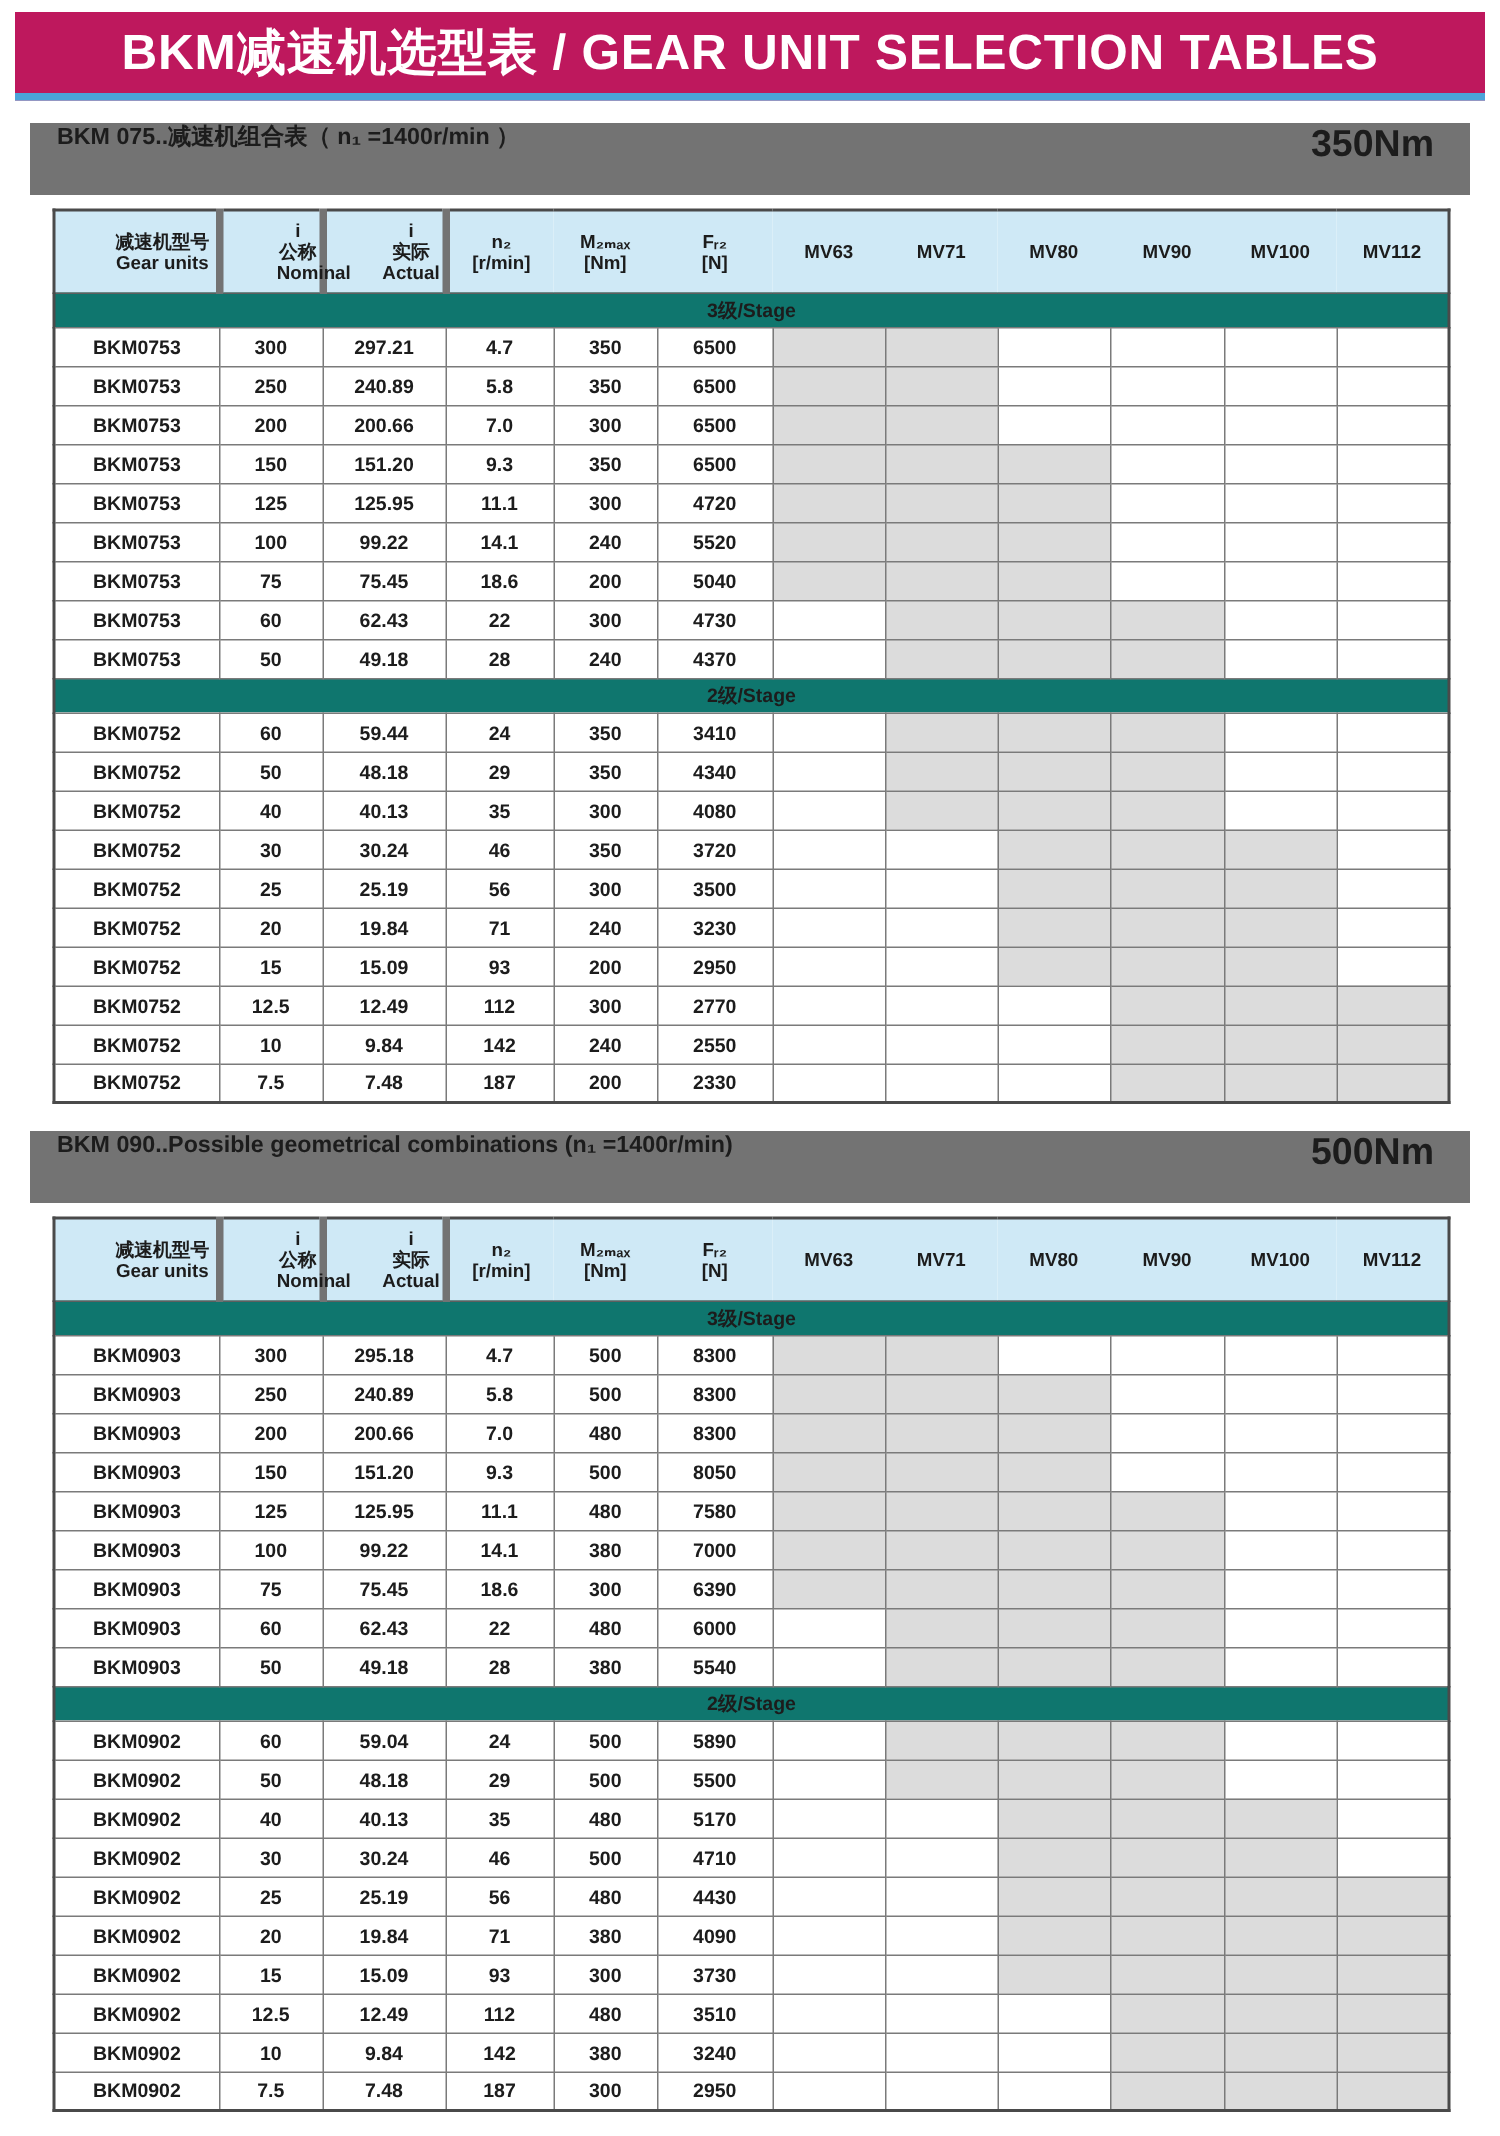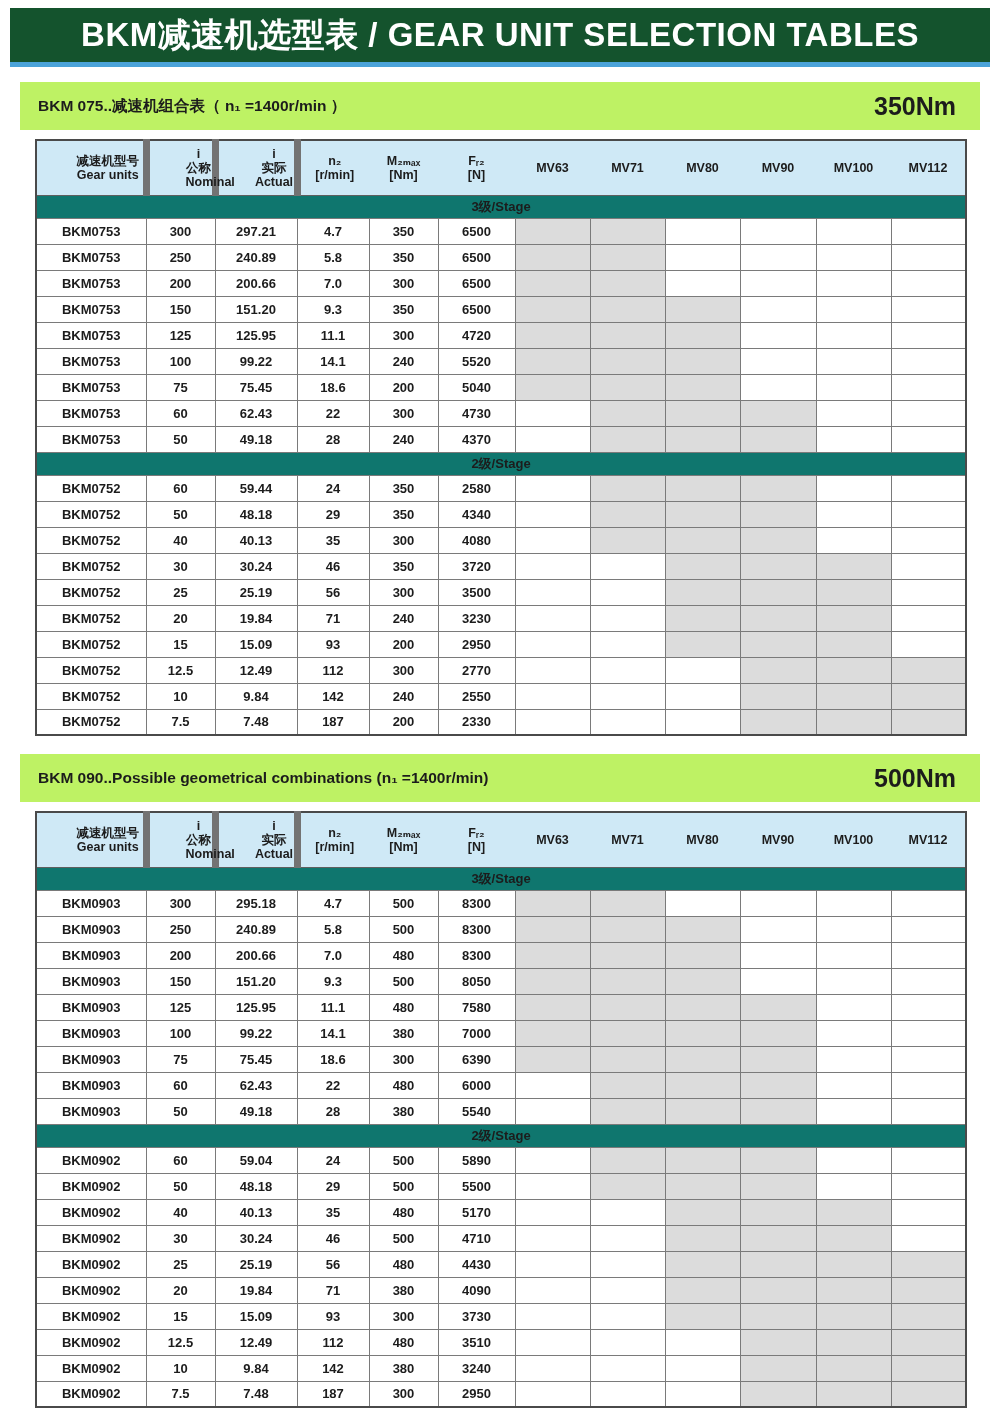--- a/index.html
+++ b/index.html
@@ -7,53 +7,53 @@
   body {
     width:1000px; height:1424px; overflow:hidden;
     font-family:"Liberation Sans","DejaVu Sans",sans-serif;
     color:#1c1c1c;
   }
   .page { width:1000px; height:1424px; position:relative; }
 
   
   .banner {
     margin:8px 10px 0 10px; height:59px;
-    background:#14532d; border-bottom:5px solid #4ba3d9;
+    background:#be185d; border-bottom:5px solid #4ba3d9;
     display:flex; align-items:center; justify-content:center;
   }
   .banner h1 {
     color:#ffffff; font-size:33px; font-weight:bold; letter-spacing:0.5px;
     white-space:nowrap;
   }
 
   
   .section-band {
-    margin:15px 20px 0 20px; height:48px; background:#bef264;
-    display:flex; align-items:center; justify-content:space-between;
+    margin:15px 20px 0 20px; height:48px; background:#737373;
+    display:flex; justify-content:space-between;
     padding:0 24px 0 18px;
   }
   .section-titles { font-weight:bold; font-size:15.5px; line-height:20px; white-space:nowrap; }
   .torque { font-weight:bold; font-size:25px; white-space:nowrap; }
 
   
   .gear-table {
     width:930px; margin:9px 0 0 35px;
     border-collapse:collapse; table-layout:fixed;
     border:2px solid #4a4a4a;
   }
   .gear-table th, .gear-table td {
     font-weight:bold; text-align:center; vertical-align:middle;
     color:#1c1c1c;
   }
   .gear-table thead th {
     background:#cfe9f6; font-size:12.5px; line-height:14px;
     white-space:pre-line; height:55px; padding:3px 0;
     border:none; border-bottom:1px solid #5f5f5f;
   }
-  .gear-table thead th.vline { border-right:7px solid #737373;padding-left:36px; }
+  .gear-table thead th.vline { border-right:5px solid #737373;padding-left:36px; }
   .gear-table tbody td {
     border:1px solid #7a7a7a; height:26px; font-size:13px;
     background:#ffffff;
   }
   .gear-table tbody tr.stage-row td {
     height:23px; border-left:none; border-right:none; background:#0f766e;
   }
   .gear-table tbody td.shaded { background:#dcdcdc; }
 </style>
 </head>
@@ -243,21 +243,21 @@
         </tr>
         <tr class="stage-row">
           <td colspan="12">2级/Stage</td>
         </tr>
         <tr>
           <td>BKM0752</td>
           <td>60</td>
           <td>59.44</td>
           <td>24</td>
           <td>350</td>
-          <td>2580</td>
+          <td>3410</td>
           <td class=""></td>
           <td class="shaded"></td>
           <td class="shaded"></td>
           <td class="shaded"></td>
           <td class=""></td>
           <td class=""></td>
         </tr>
         <tr>
           <td>BKM0752</td>
           <td>50</td>

